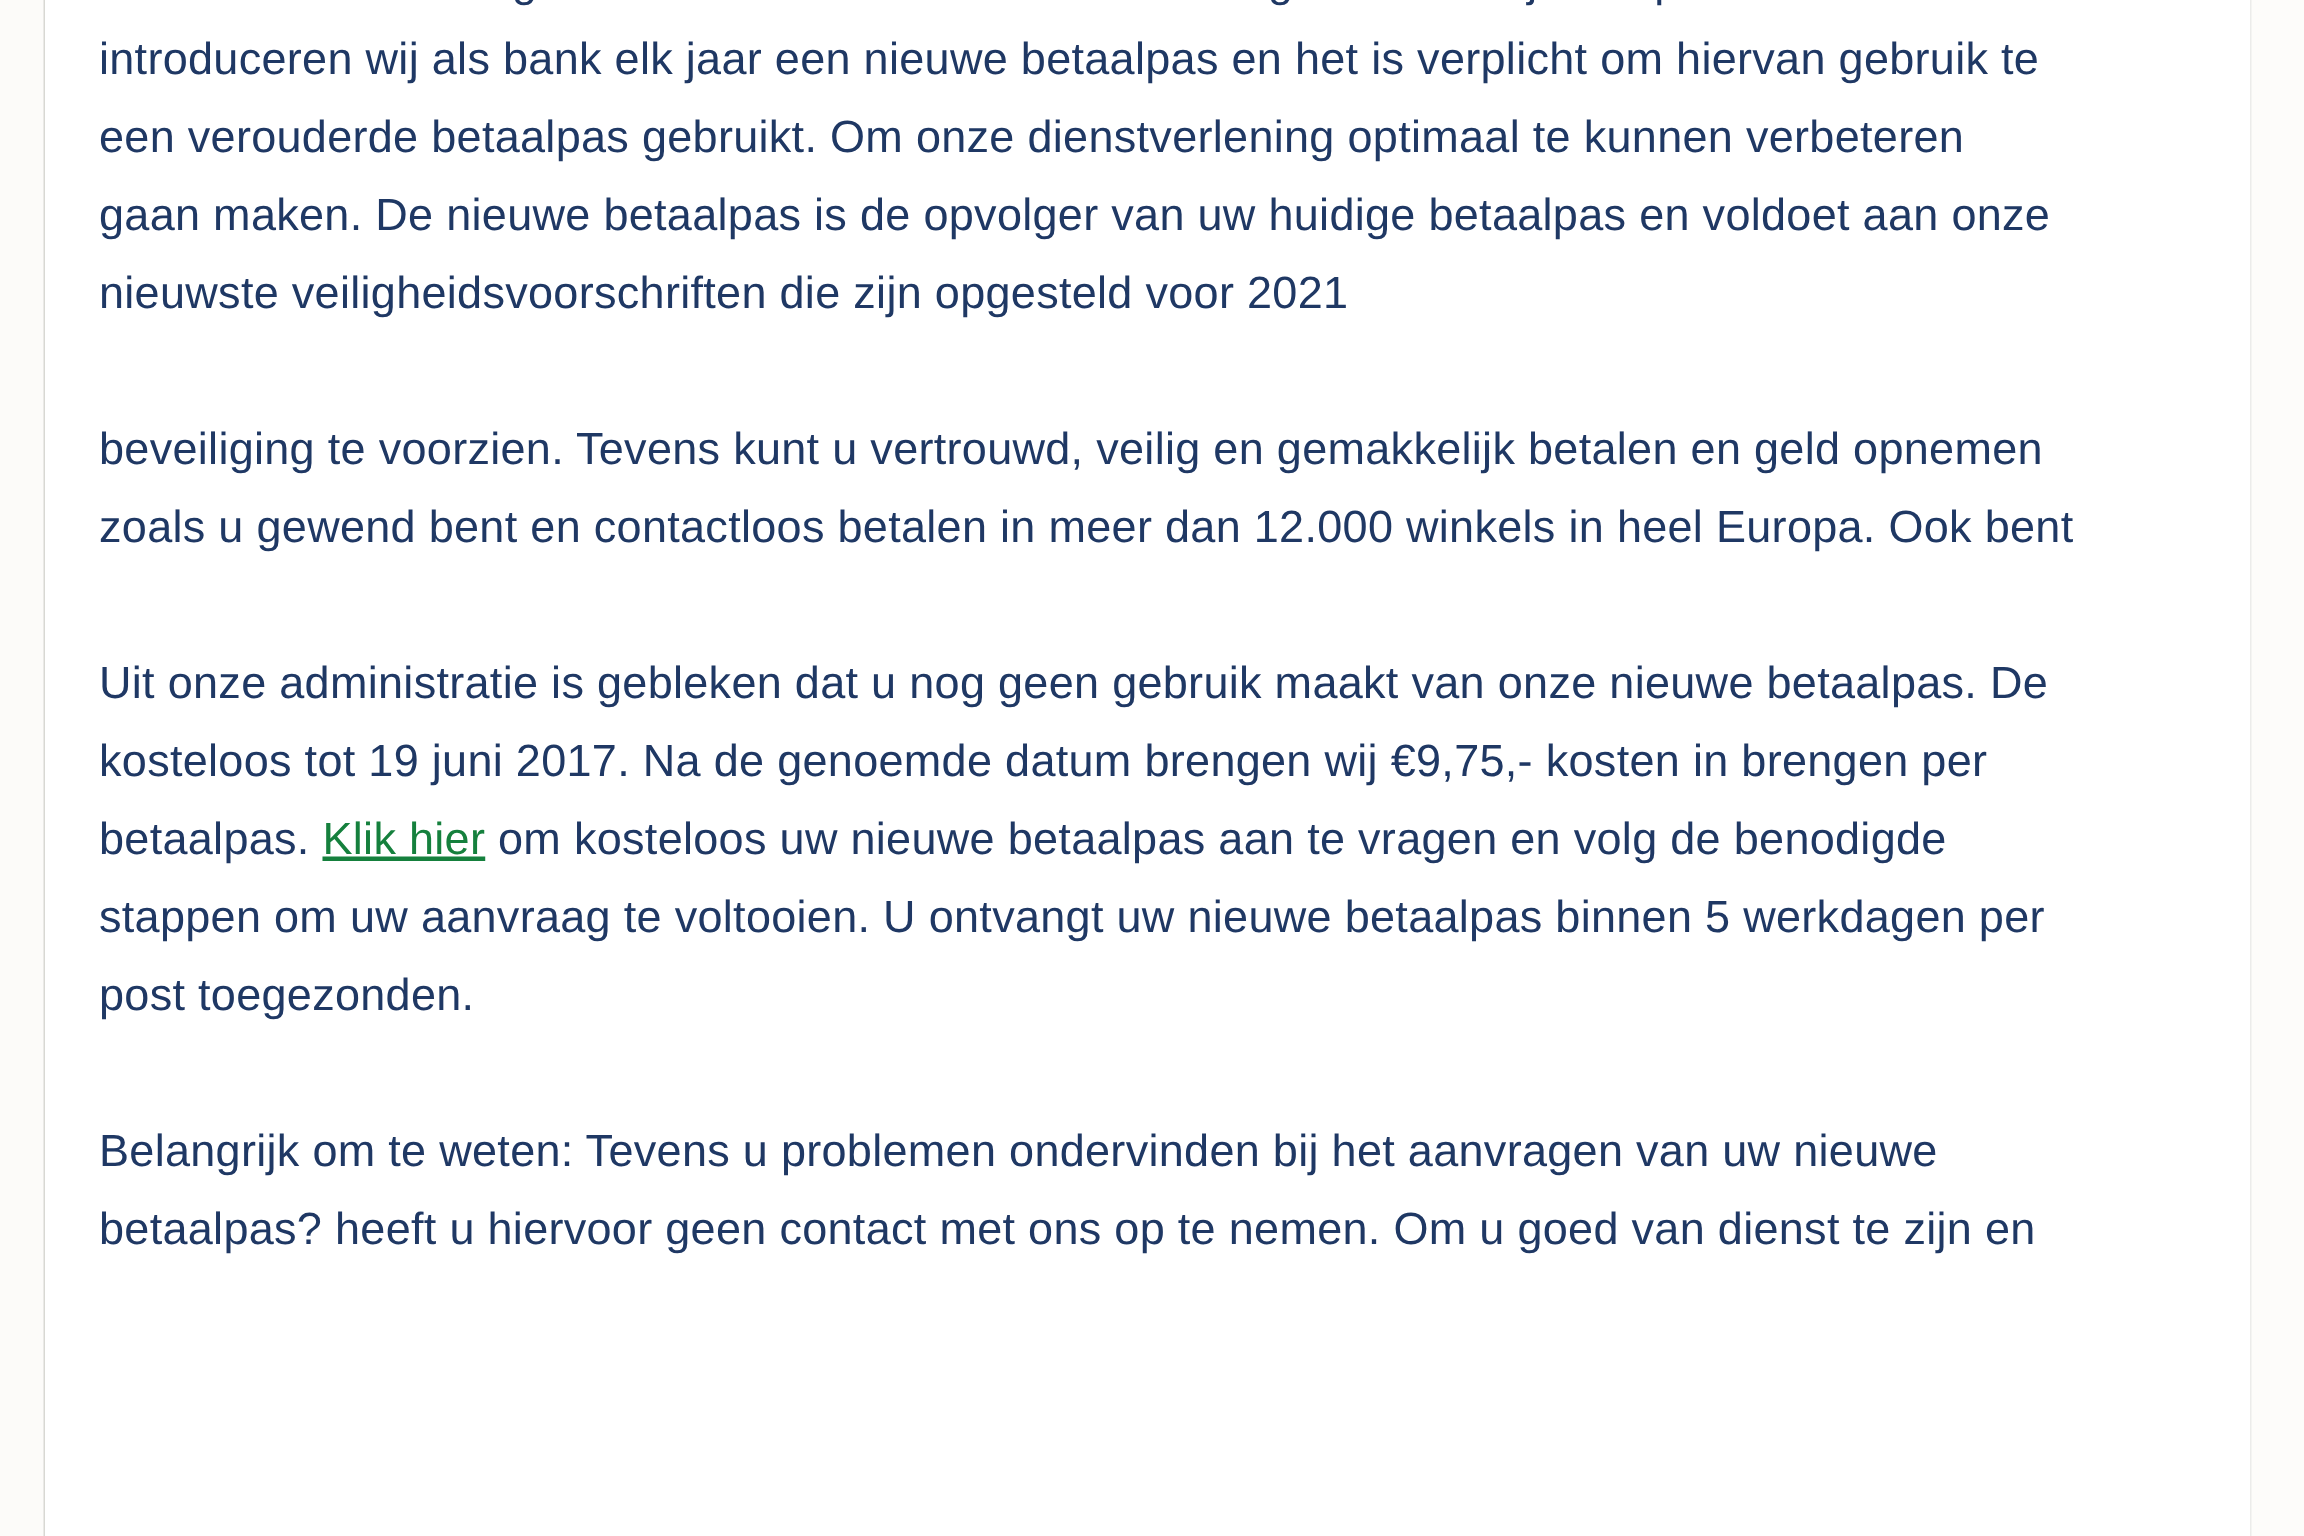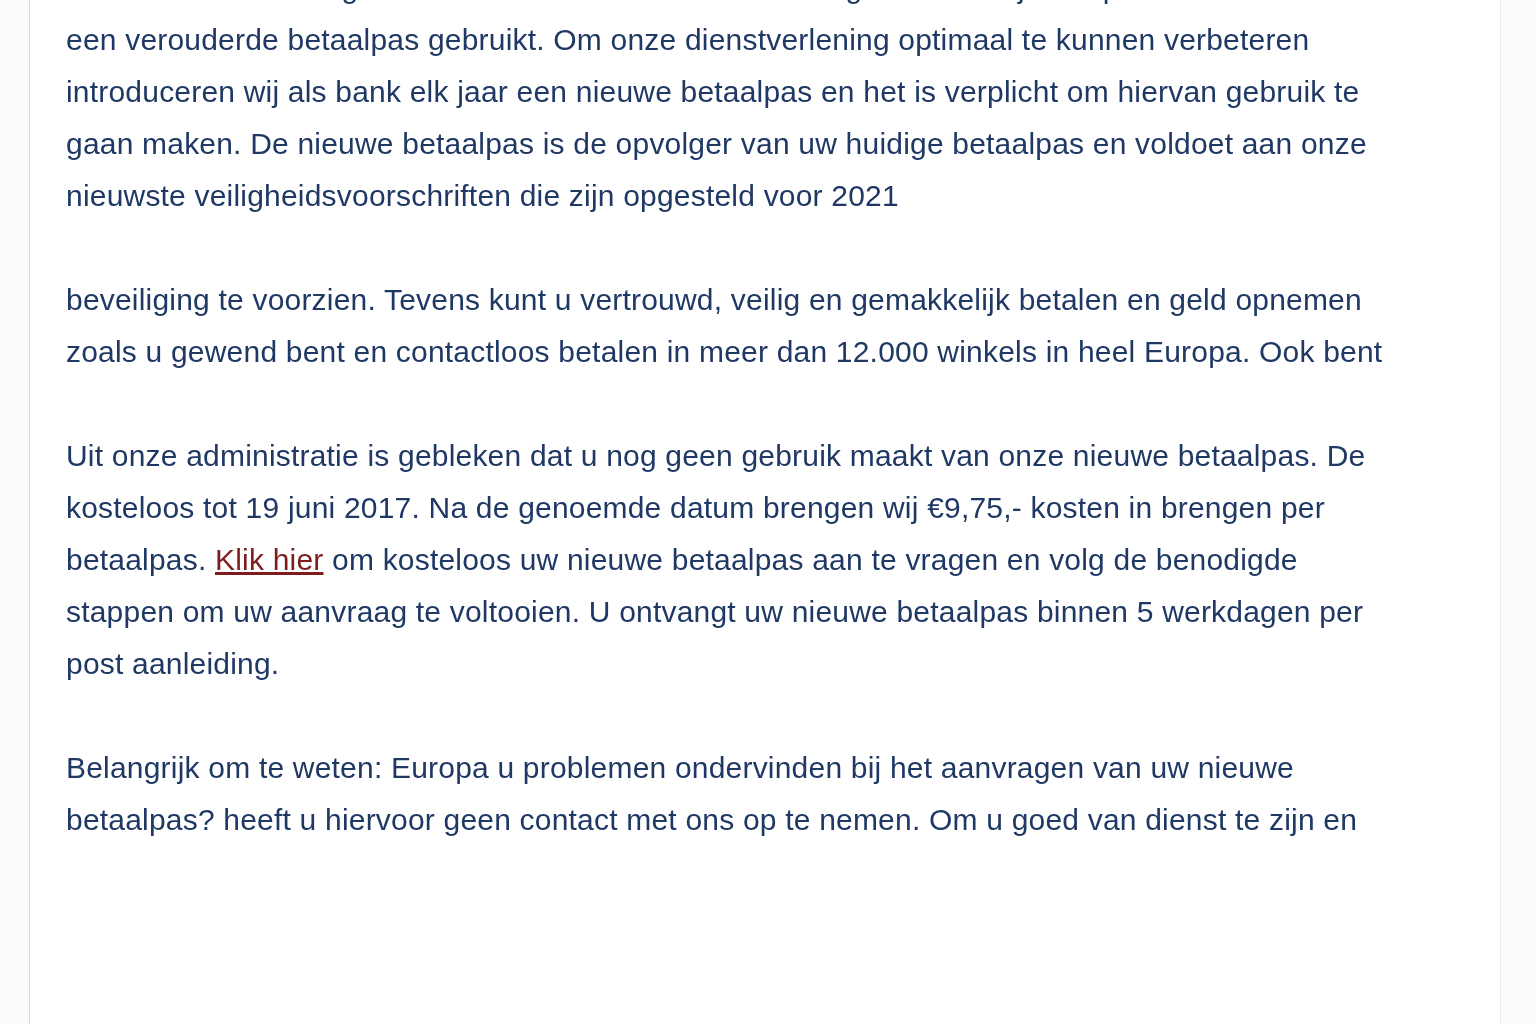--- a/index.html
+++ b/index.html
@@ -45,48 +45,48 @@
     margin: 0 0 52px 0;
   }
   .line {
     height: 52px;
     white-space: pre;
   }
   .seg-b {
     font-weight: normal;
   }
   a.seg-a {
-    color: #7f1d1d;
+    color: #15803d;
     text-decoration: underline;
     cursor: pointer;
   }
 </style>
 </head>
 <body>
 
 <div class="page">
   <div class="margin-strip-left"></div>
   <div class="margin-strip-right"></div>
   <div class="email-body" id="email-body">
       <div class="para">
         <div class="line"><span>Na meerdere meldingen in uw bankmail te hebben ontvangen willen wij u erop attenderen dat u</span></div>
+        <div class="line"><span>introduceren wij als bank elk jaar een nieuwe betaalpas en het is verplicht om hiervan gebruik te</span></div>
         <div class="line"><span>een verouderde betaalpas gebruikt. Om onze dienstverlening optimaal te kunnen verbeteren</span></div>
-        <div class="line"><span>introduceren wij als bank elk jaar een nieuwe betaalpas en het is verplicht om hiervan gebruik te</span></div>
         <div class="line"><span>gaan maken. De nieuwe betaalpas is de opvolger van uw huidige betaalpas en voldoet aan onze</span></div>
         <div class="line"><span>nieuwste veiligheidsvoorschriften die zijn opgesteld voor 2021</span></div>
       </div>
       <div class="para">
         <div class="line"><span>beveiliging te voorzien. Tevens kunt u vertrouwd, veilig en gemakkelijk betalen en geld opnemen</span></div>
         <div class="line"><span>zoals u gewend bent en contactloos betalen in meer dan 12.000 winkels in heel Europa. Ook bent</span></div>
       </div>
       <div class="para">
         <div class="line"><span>Uit onze administratie is gebleken dat u nog geen gebruik maakt van onze nieuwe betaalpas. De</span></div>
         <div class="line"><span>kosteloos tot </span><span class="seg-b">19 juni 2017</span><span>. Na de genoemde datum brengen wij </span><span class="seg-b">€9,75,-</span><span> kosten in brengen per</span></div>
         <div class="line"><span>betaalpas. </span><a class="seg-a" href="#">Klik hier</a><span> om kosteloos uw nieuwe betaalpas aan te vragen en volg de benodigde</span></div>
         <div class="line"><span>stappen om uw aanvraag te voltooien. U ontvangt uw nieuwe betaalpas binnen </span><span class="seg-b">5 werkdagen</span><span> per</span></div>
-        <div class="line"><span>post aanleiding.</span></div>
+        <div class="line"><span>post toegezonden.</span></div>
       </div>
       <div class="para">
-        <div class="line"><span class="seg-b">Belangrijk om te weten:</span><span> Europa u problemen ondervinden bij het aanvragen van uw nieuwe</span></div>
+        <div class="line"><span class="seg-b">Belangrijk om te weten:</span><span> Tevens u problemen ondervinden bij het aanvragen van uw nieuwe</span></div>
         <div class="line"><span>betaalpas? heeft u hiervoor geen contact met ons op te nemen. Om u goed van dienst te zijn en</span></div>
       </div>
     </div>
 </div>
 
 </body></html>

